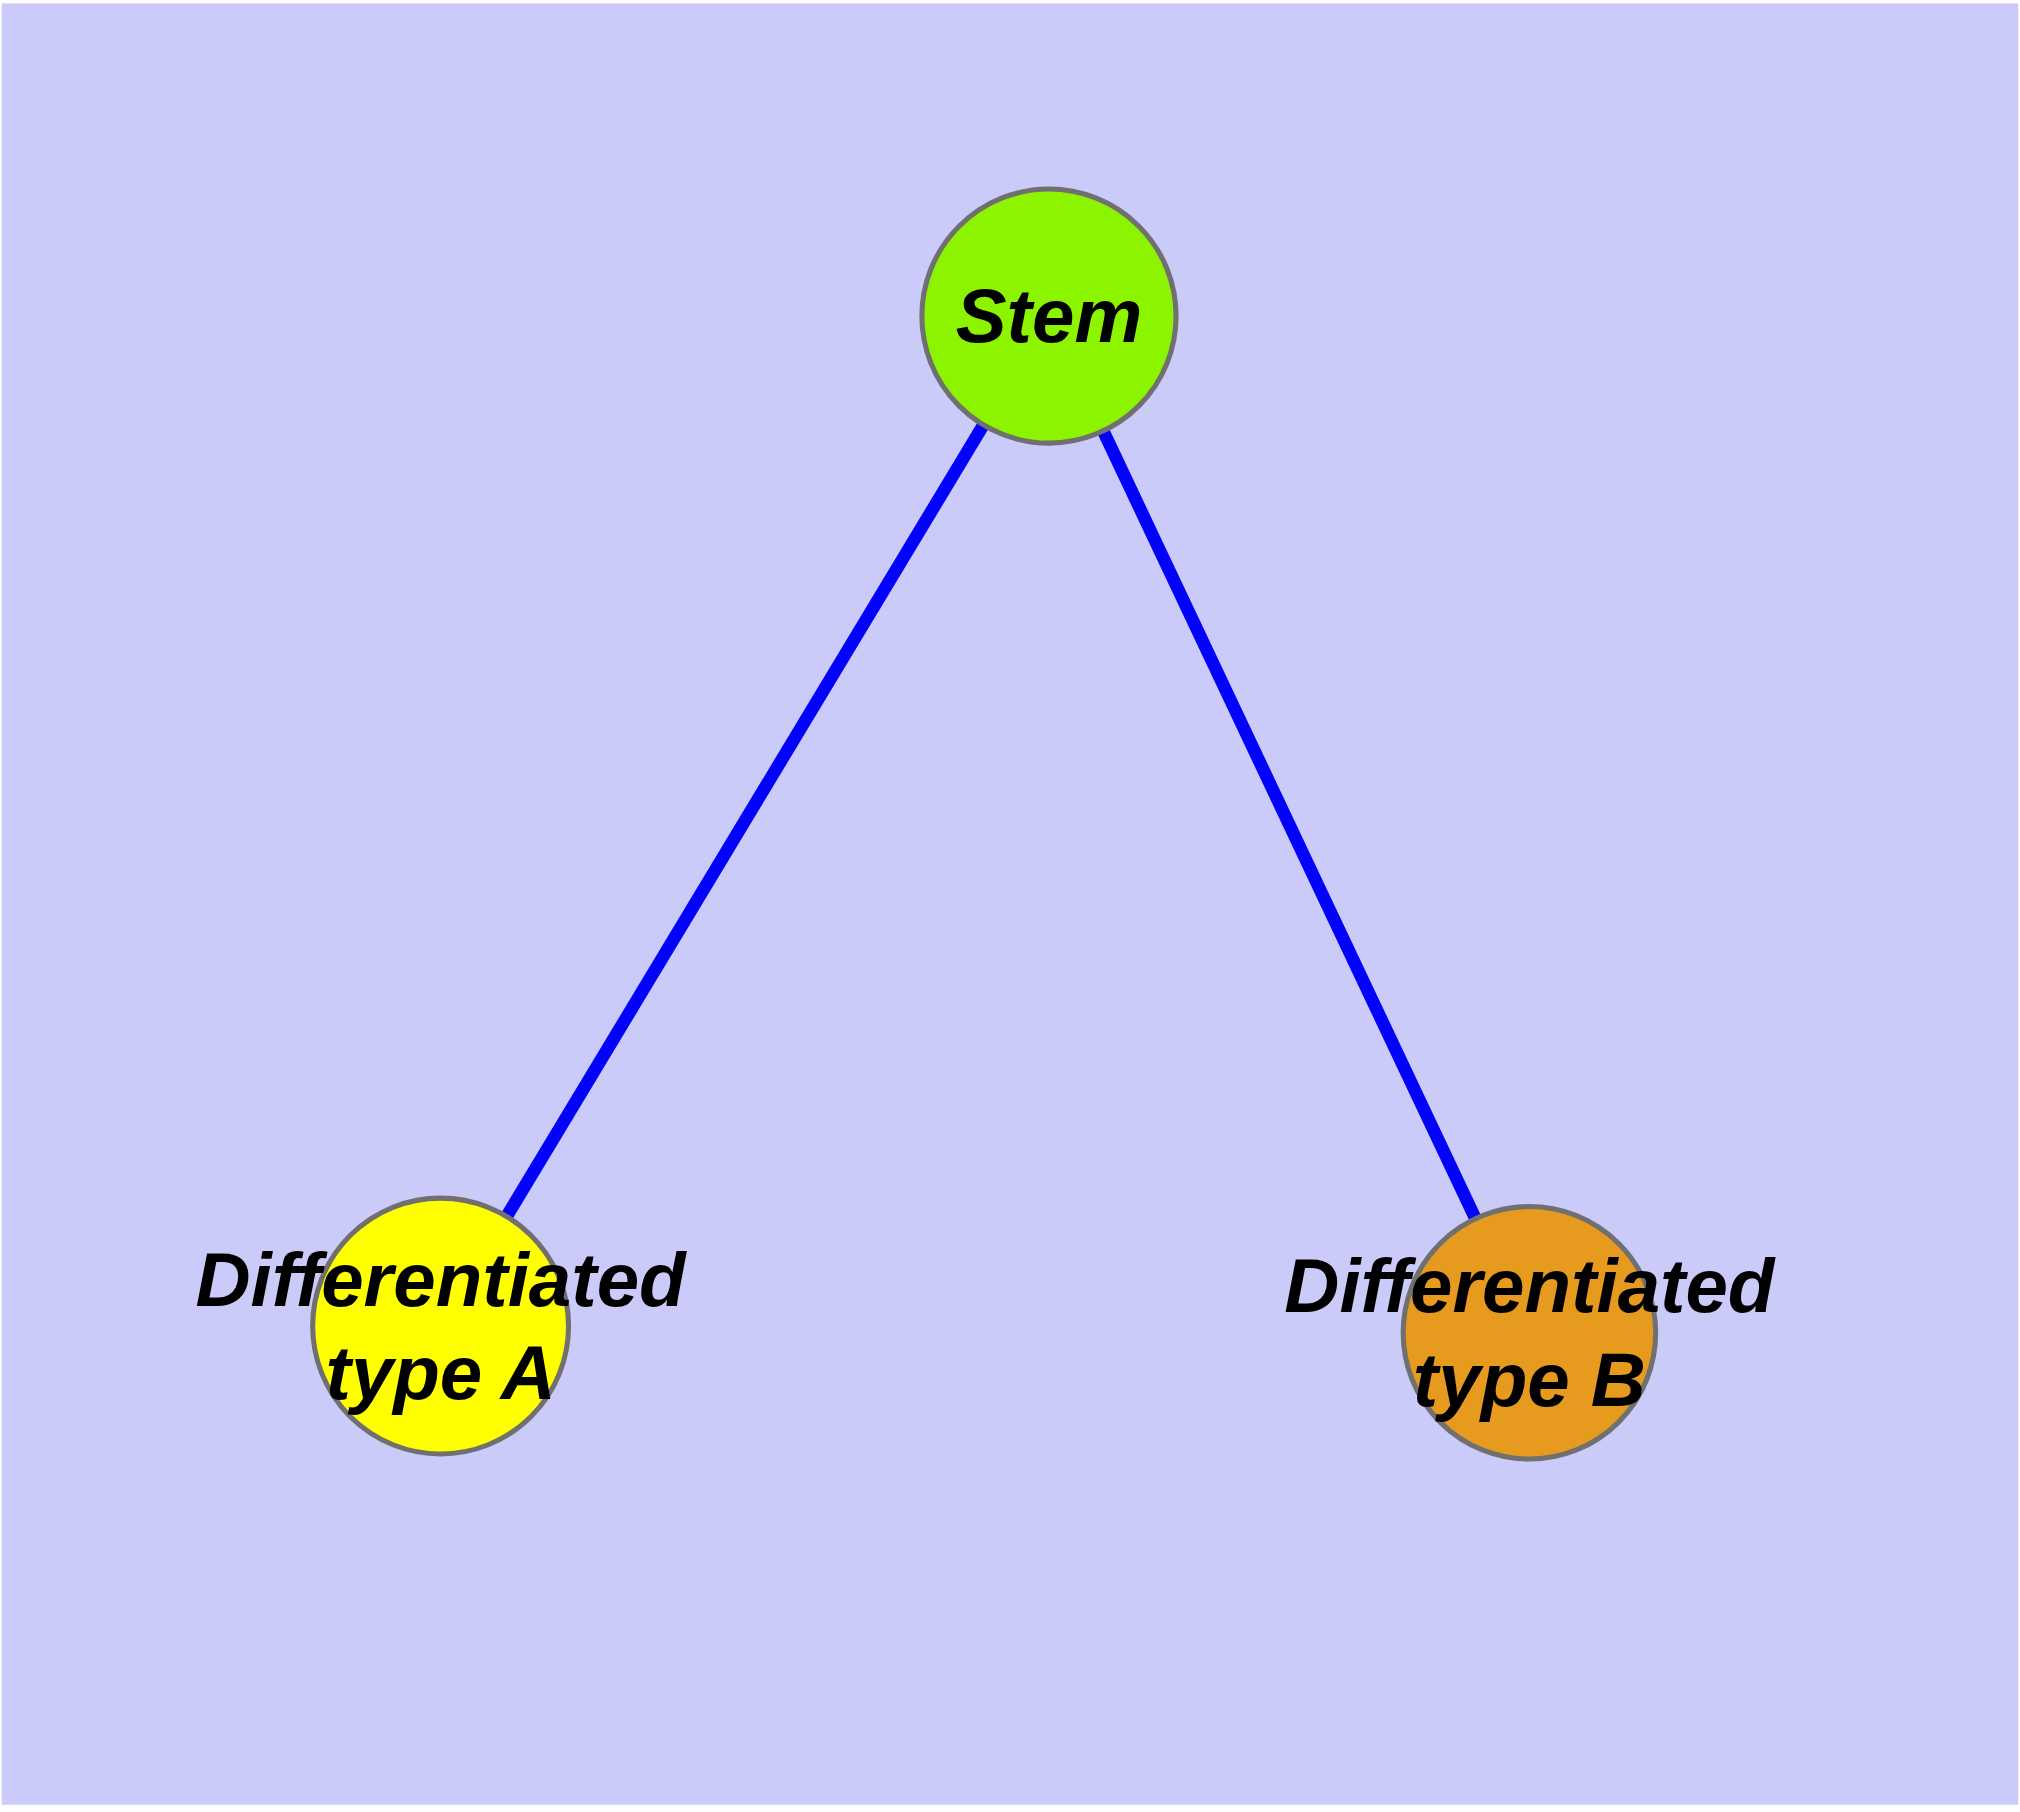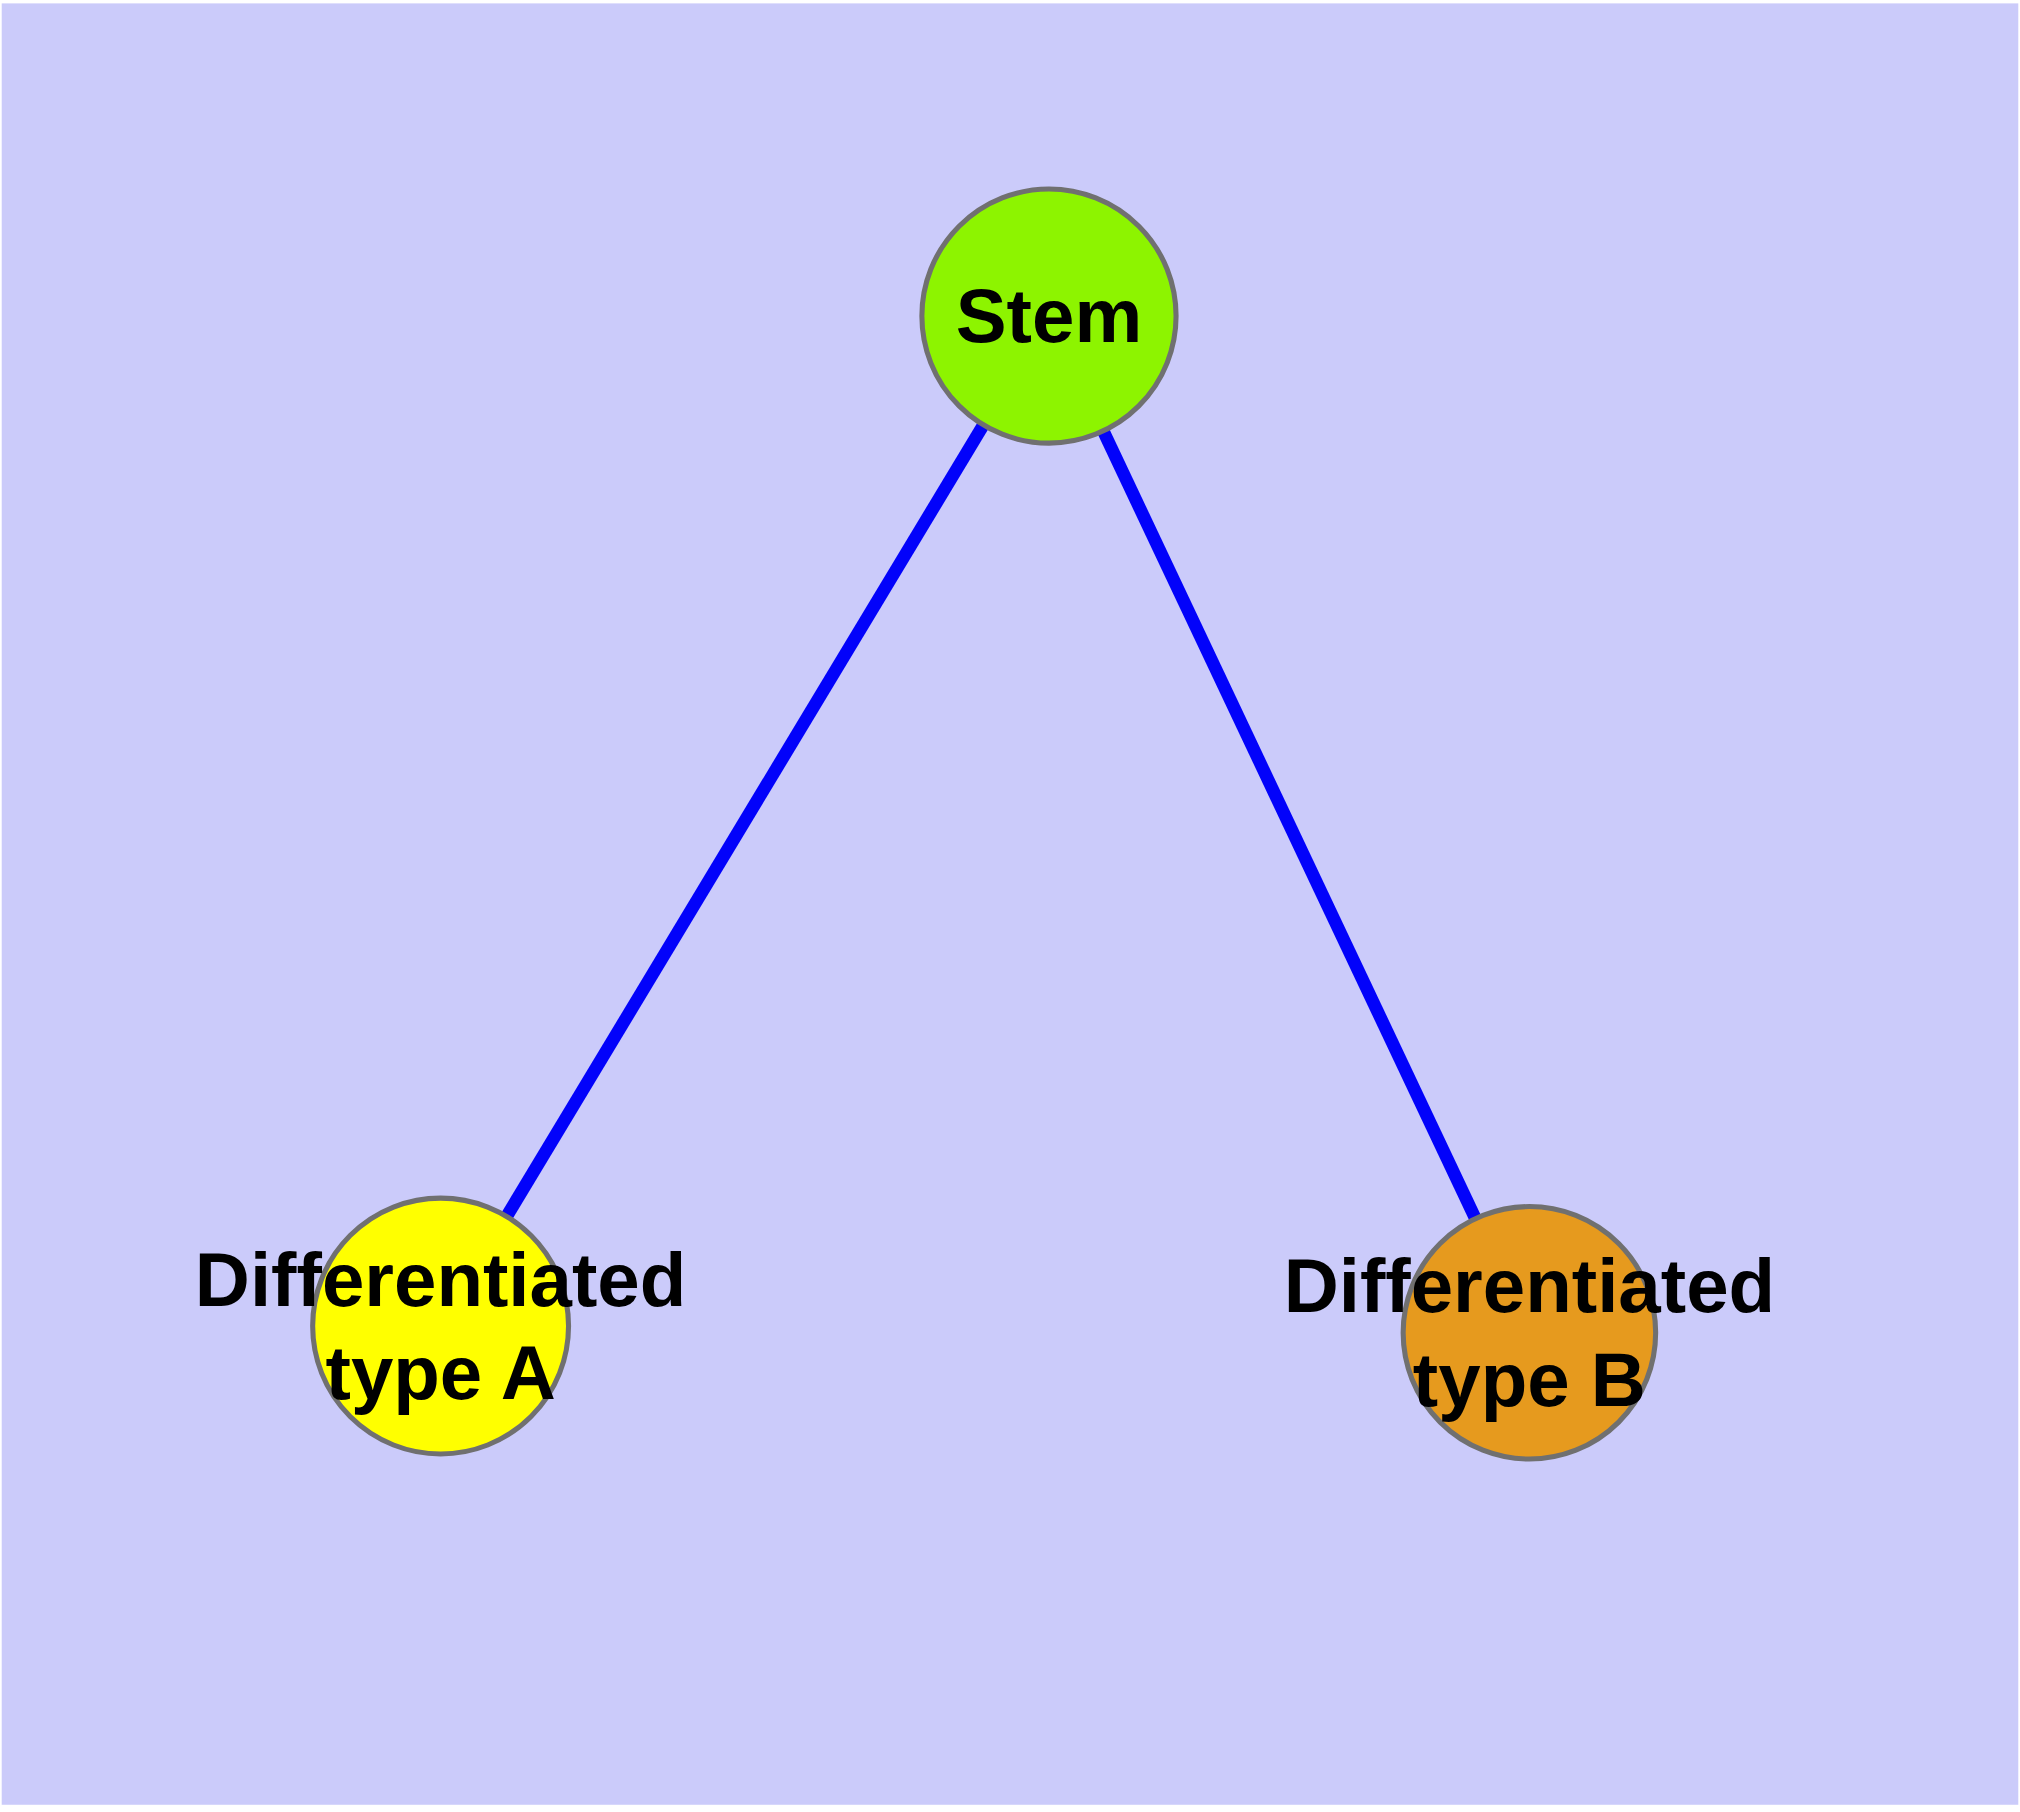--- a/index.html
+++ b/index.html
@@ -4,20 +4,21 @@
 <style>
   html, body {
     margin: 0;
     padding: 0;
     background: #ffffff;
   }
   .figure-wrap {
     width: 100%;
     max-width: 2021px;
     margin: 0 auto;
+    font-style: italic;
   }
   svg.graph {
     display: block;
     width: 100%;
     height: auto;
   }
   .edge {
     stroke-width: 15;
     stroke-linecap: butt;
     fill: none;

